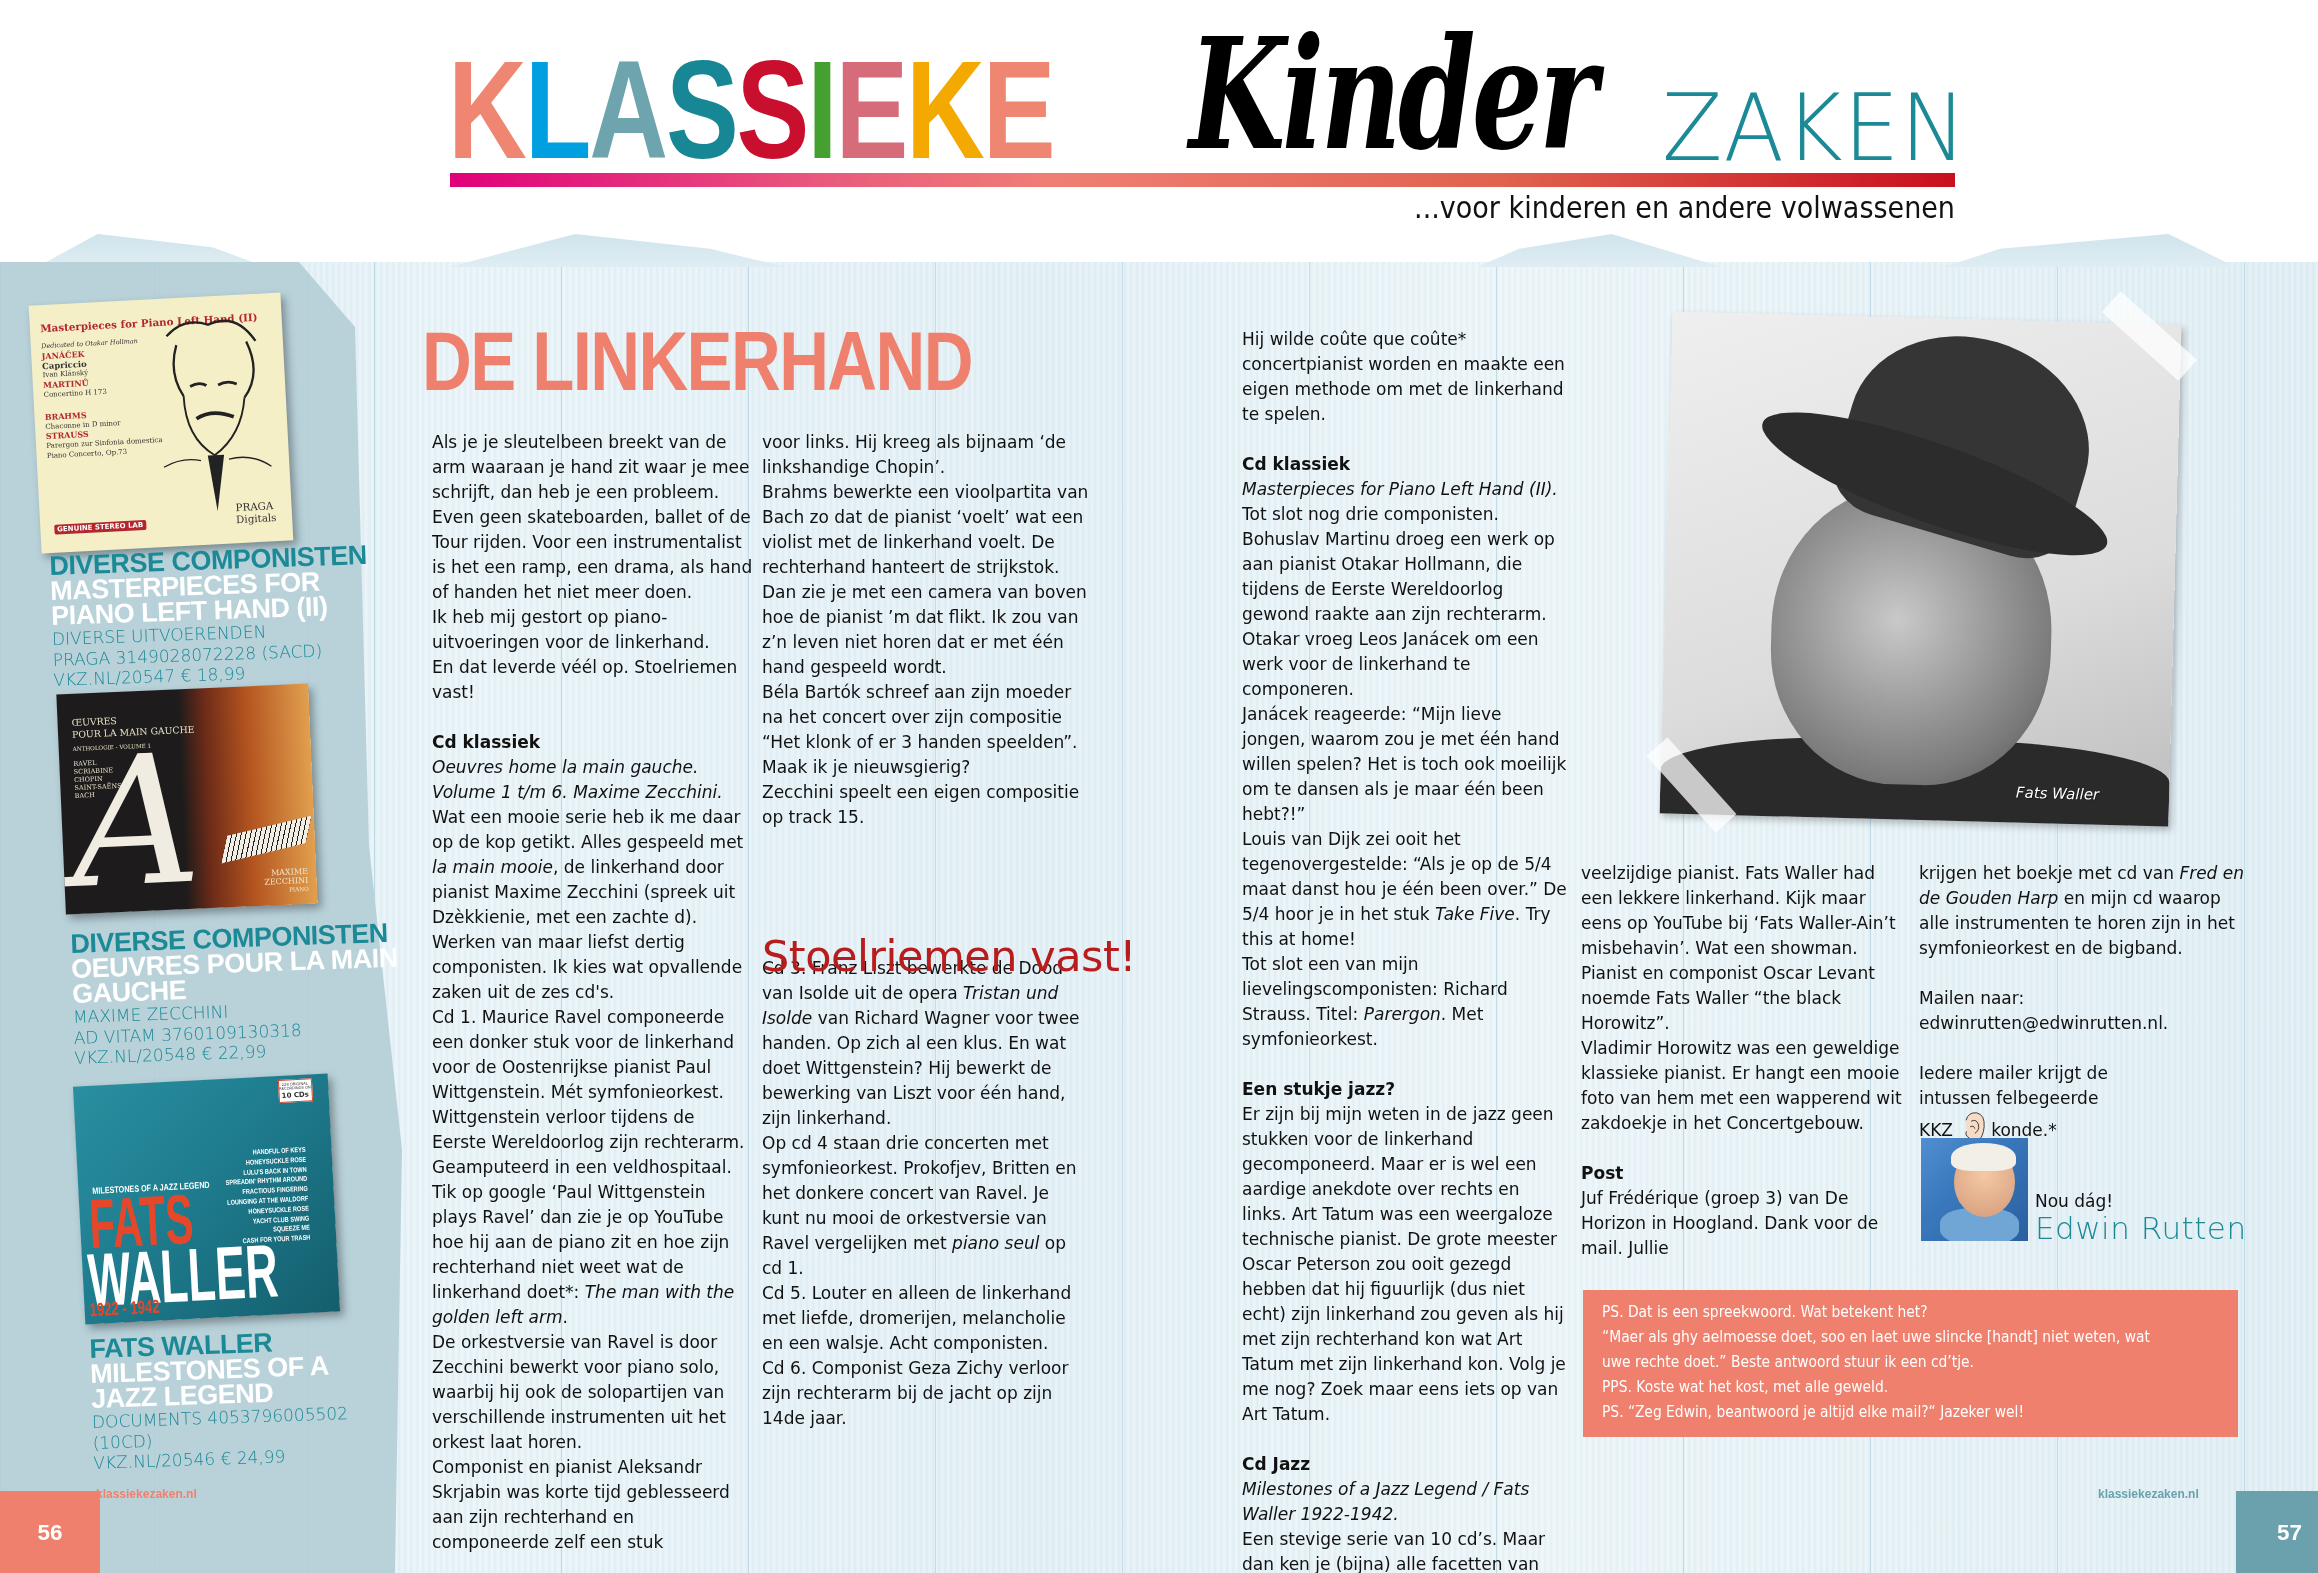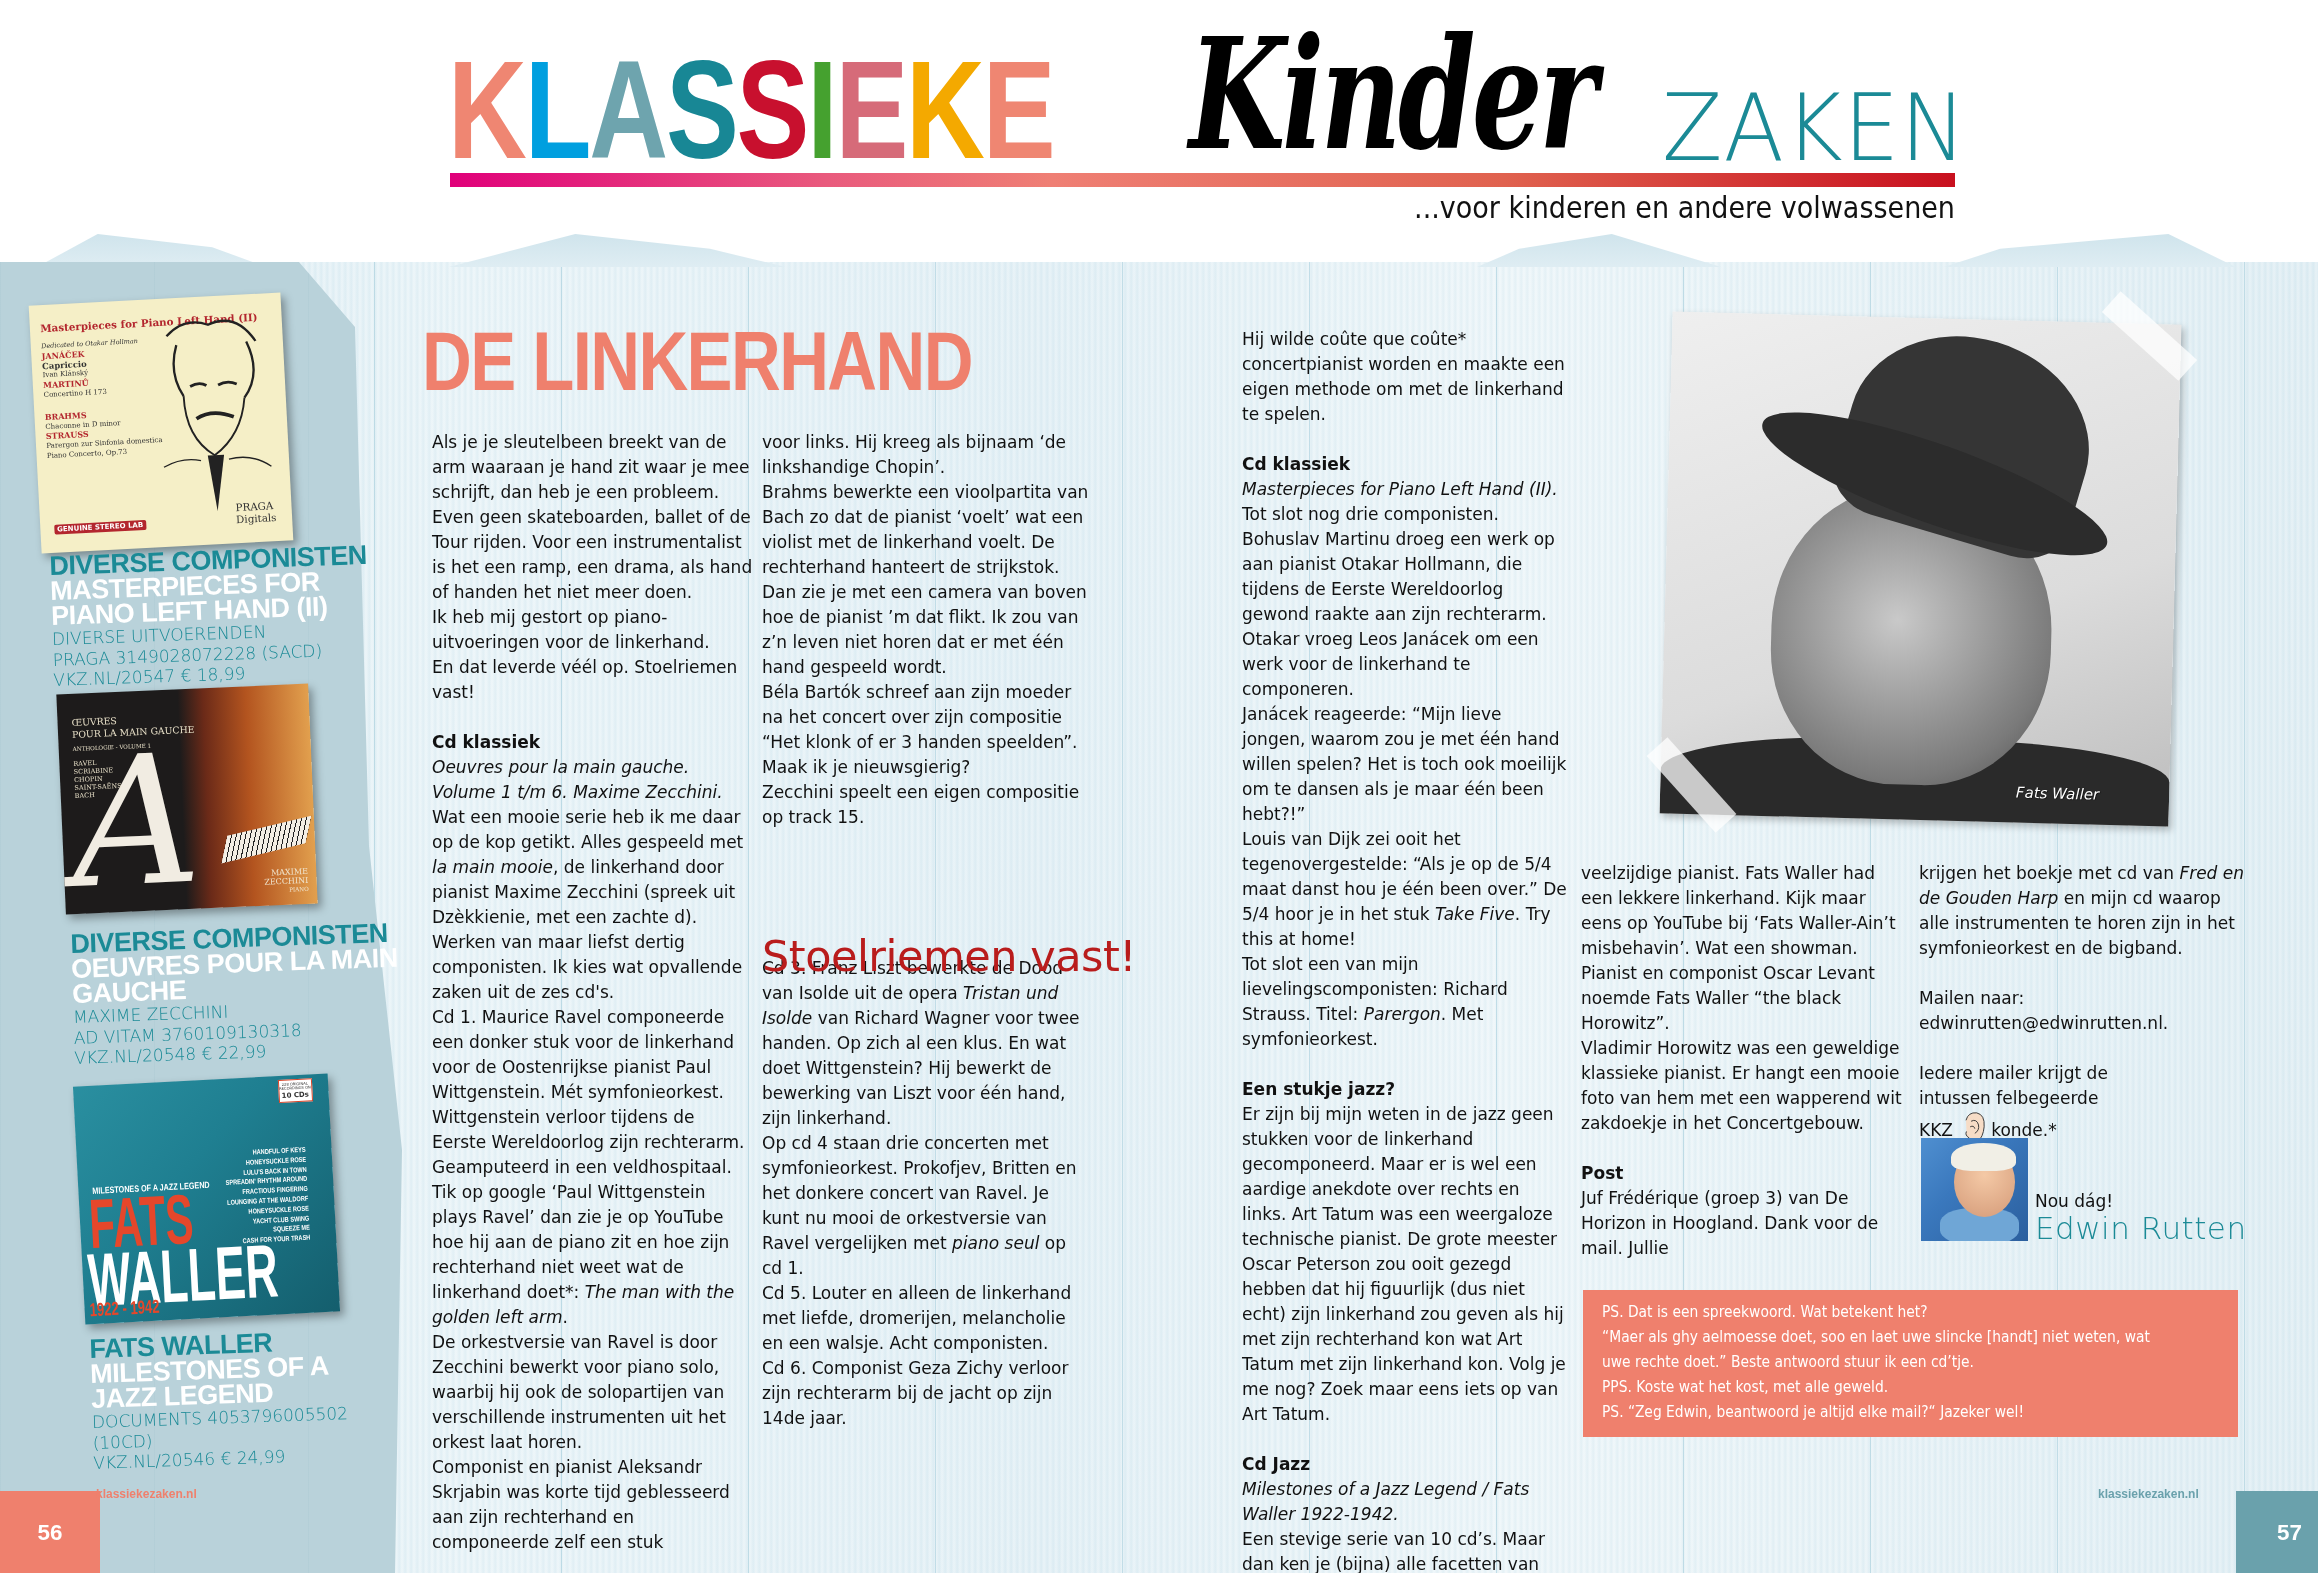--- a/index.html
+++ b/index.html
@@ -240,21 +240,21 @@
 </div>
 
 <h1 class="article-title">DE LINKERHAND</h1>
 
 <div id="col1" class="col">
   <p>Als je je sleutelbeen breekt van de arm waaraan je hand zit waar je mee schrijft, dan heb je een probleem. Even geen skateboarden, ballet of de Tour rijden. Voor een instrumentalist is het een ramp, een drama, als hand of handen het niet meer doen.</p>
   <p>Ik heb mij gestort op piano-uitvoeringen voor de linkerhand.</p>
   <p>En dat leverde véél op. Stoelriemen vast!</p>
   <div class="gap"></div>
   <p><b>Cd klassiek</b></p>
-  <p><i>Oeuvres pour la main gauche.</i></p>
+  <p><i>Oeuvres home la main gauche.</i></p>
   <p><i>Volume 1 t/m 6. Maxime Zecchini.</i></p>
   <p><span>Wat een mooie serie heb ik me daar op de kop getikt. Alles gespeeld met </span><i>la main mooie</i><span>, de linkerhand door pianist Maxime Zecchini (spreek uit Dzèkkienie, met een zachte d). Werken van maar liefst dertig componisten. Ik kies wat opvallende zaken uit de zes cd's.</span></p>
   <p><span>Cd 1. Maurice Ravel componeerde een donker stuk voor de linkerhand voor de Oostenrijkse pianist Paul Wittgenstein. Mét symfonieorkest. Wittgenstein verloor tijdens de Eerste Wereldoorlog zijn rechterarm. Geamputeerd in een veldhospitaal. Tik op google ‘Paul Wittgenstein plays Ravel’ dan zie je op YouTube hoe hij aan de piano zit en hoe zijn rechterhand niet weet wat de linkerhand doet*: </span><i>The man with the golden left arm</i><span>.</span></p>
   <p>De orkestversie van Ravel is door Zecchini bewerkt voor piano solo, waarbij hij ook de solopartijen van verschillende instrumenten uit het orkest laat horen.</p>
   <p>Componist en pianist Aleksandr Skrjabin was korte tijd geblesseerd aan zijn rechterhand en componeerde zelf een stuk</p>
 </div>
 
 <div id="col2" class="col">
   <p>voor links. Hij kreeg als bijnaam ‘de linkshandige Chopin’.</p>
   <p>Brahms bewerkte een vioolpartita van Bach zo dat de pianist ‘voelt’ wat een violist met de linkerhand voelt. De rechterhand hanteert de strijkstok.</p>

